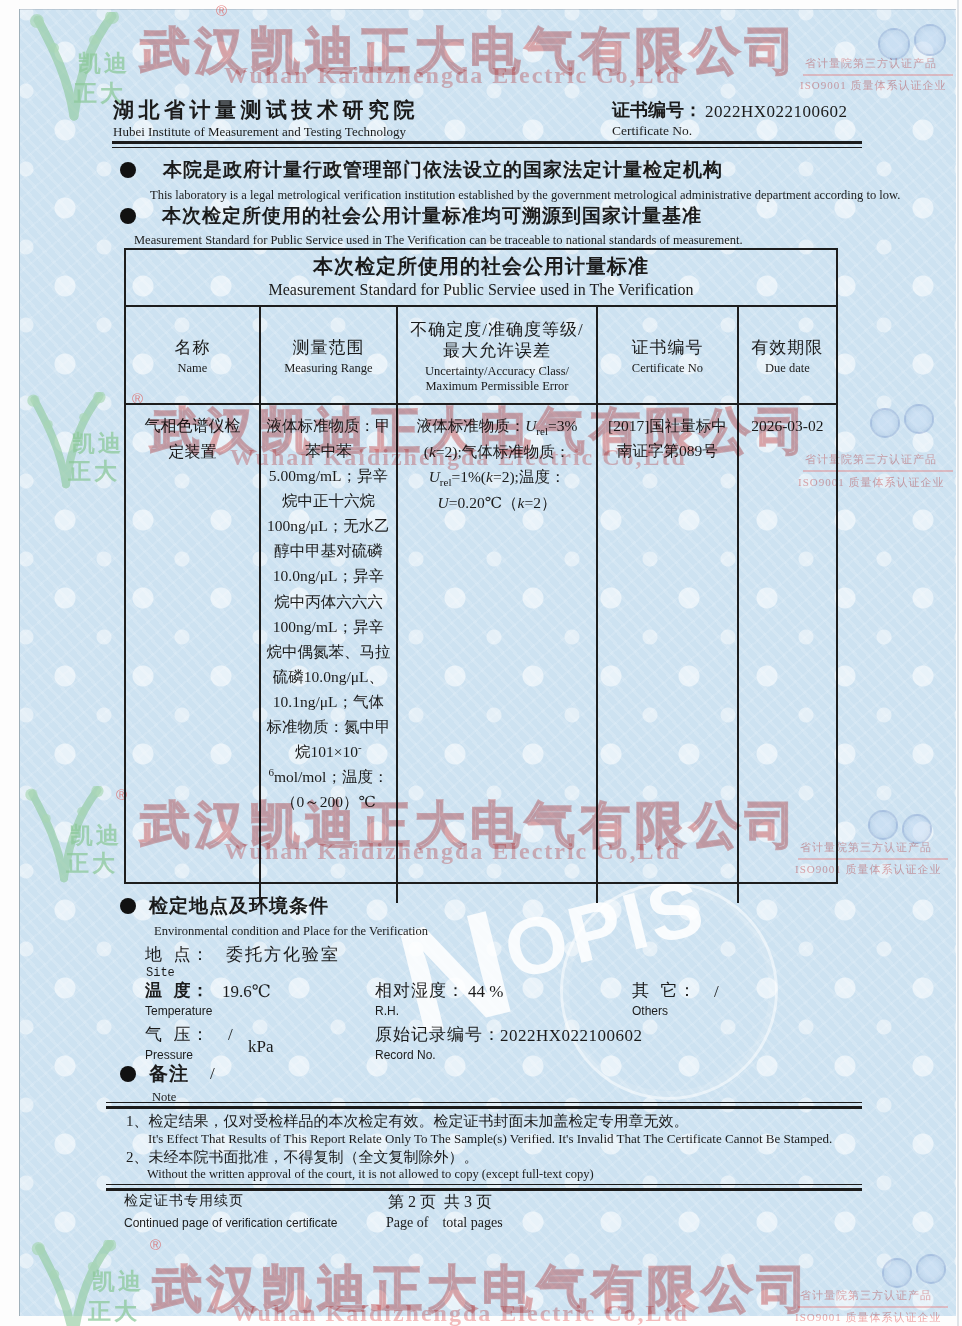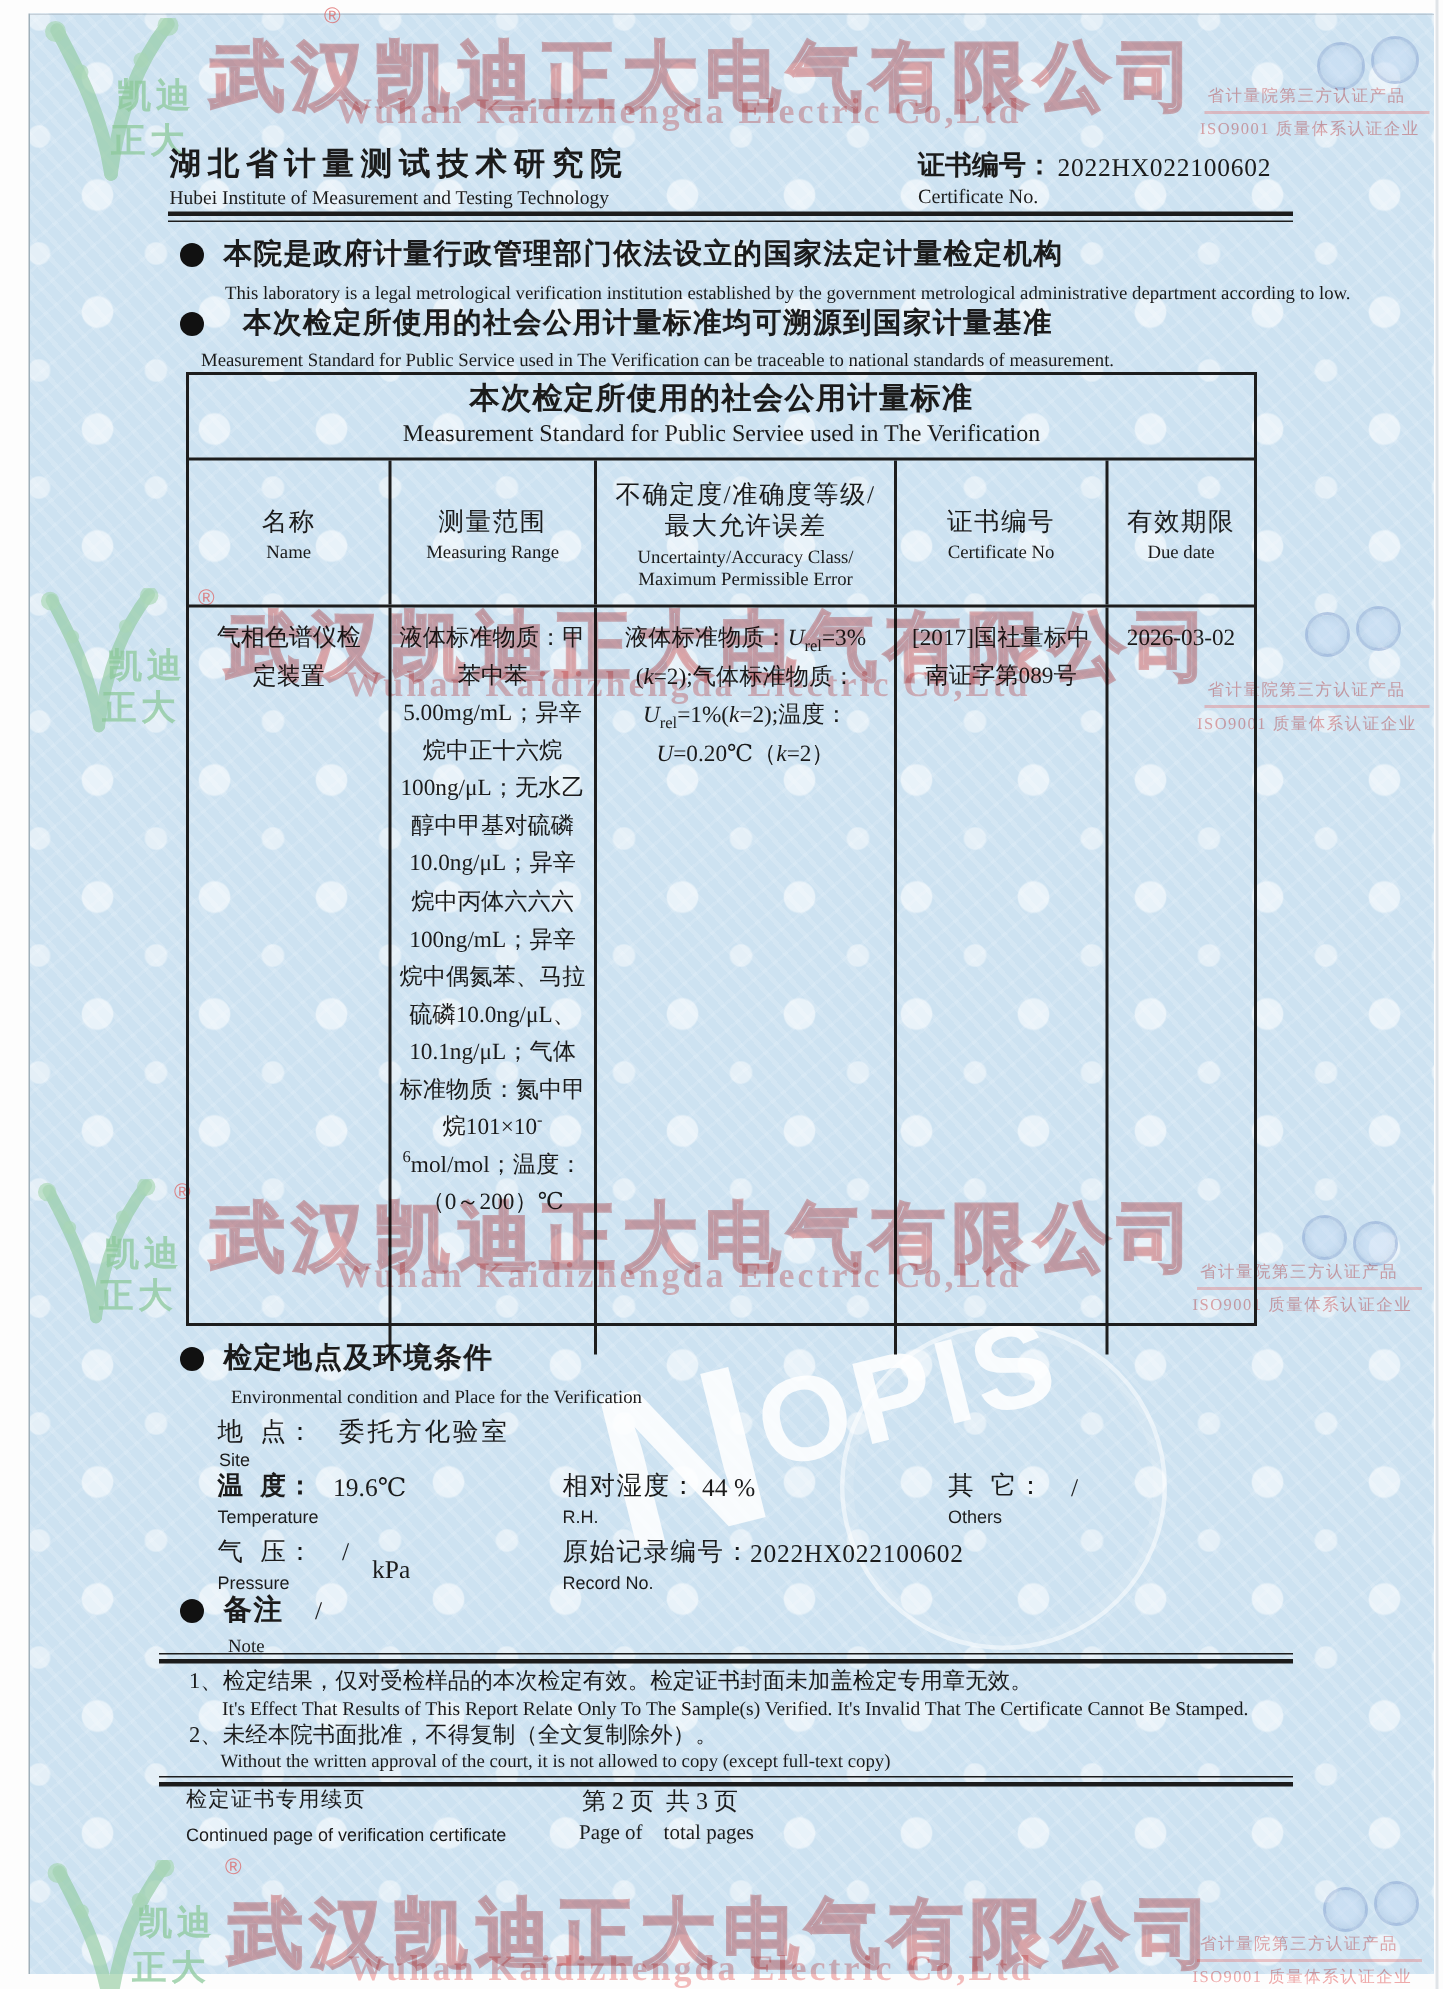--- a/index.html
+++ b/index.html
@@ -187,21 +187,21 @@
   <div class="content">
 
     <div class="abs z2 b sans" style="left:113px;top:97px;font-size:21px;letter-spacing:4.5px;">湖北省计量测试技术研究院</div>
     <div class="abs z2" style="left:113px;top:124px;font-size:13px;">Hubei Institute of Measurement and Testing Technology</div>
     <div class="abs z2 b sans" style="left:612px;top:99px;font-size:18px;">证书编号：</div>
     <div class="abs z2" style="left:705px;top:101px;font-size:17px;letter-spacing:.5px;">2022HX022100602</div>
     <div class="abs z2" style="left:612px;top:123px;font-size:13.5px;">Certificate No.</div>
     <div class="rule-a z2" style="left:112px;top:141px;width:750px;"></div>
 
     <div class="dot z2" style="left:120px;top:162px;"></div>
-    <div class="abs z2 stmt-cn" style="left:149px;top:158px;">本院是政府计量行政管理部门依法设立的国家法定计量检定机构</div>
+    <div class="abs z2 stmt-cn" style="left:163px;top:158px;">本院是政府计量行政管理部门依法设立的国家法定计量检定机构</div>
     <div class="abs z2 stmt-en" style="left:150px;top:188px;">This laboratory is a legal metrological verification institution established by the government metrological administrative department according to low.</div>
     <div class="dot z2" style="left:120px;top:208px;"></div>
     <div class="abs z2 stmt-cn" style="left:162px;top:204px;">本次检定所使用的社会公用计量标准均可溯源到国家计量基准</div>
     <div class="abs z2 stmt-en" style="left:134px;top:233px;">Measurement Standard for Public Service used in The Verification can be traceable to national standards of measurement.</div>
 
     <div class="std-table z2">
       <div class="tbl-title">
         <div class="cn">本次检定所使用的社会公用计量标准</div>
         <div class="en">Measurement Standard for Public Serviee used in The Verification</div>
       </div>
@@ -235,21 +235,21 @@
         <div>2026-03-02</div>
       </div>
     </div>
 
     <div class="dot z2" style="left:120px;top:898px;"></div>
     <div class="abs z2 stmt-cn" style="left:149px;top:894px;">检定地点及环境条件</div>
     <div class="abs z2 stmt-en" style="left:154px;top:924px;">Environmental condition and Place for the Verification</div>
 
     <div class="abs z2 lbl pre" style="left:145px;top:944px;">地  点：</div>
     <div class="abs z2 val" style="left:226px;top:944px;letter-spacing:2px;">委托方化验室</div>
-    <div class="abs z2 sub-en" style="left:146px;top:966px;">Site</div>
+    <div class="abs z2 sub-en" style="left:146px;top:966px;font-family:Liberation Mono, monospace;">Site</div>
 
     <div class="abs z2 lbl pre" style="left:145px;top:980px;font-weight:bold;">温  度：</div>
     <div class="abs z2 val" style="left:222px;top:981px;">19.6℃</div>
     <div class="abs z2 sub-en" style="left:145px;top:1004px;">Temperature</div>
 
     <div class="abs z2 lbl" style="left:375px;top:980px;">相对湿度：</div>
     <div class="abs z2 val pre" style="left:468px;top:981px;">44 %</div>
     <div class="abs z2 sub-en" style="left:375px;top:1004px;">R.H.</div>
 
     <div class="abs z2 lbl pre" style="left:632px;top:980px;">其  它：</div>

